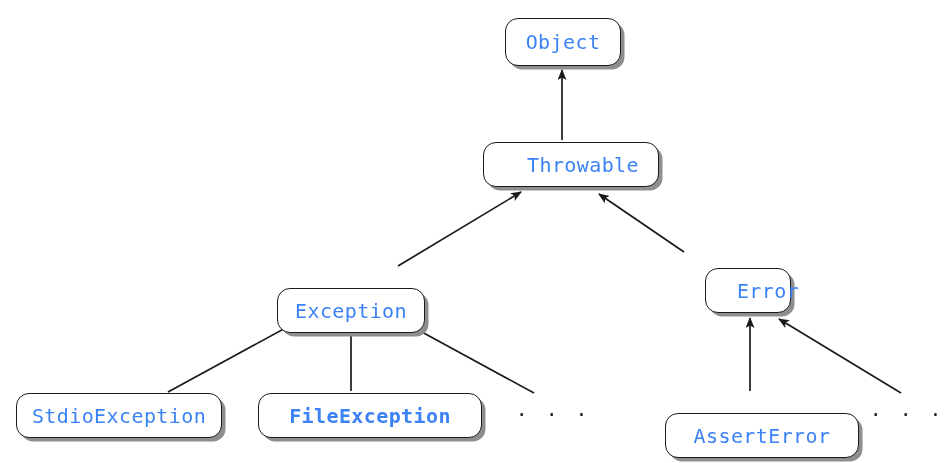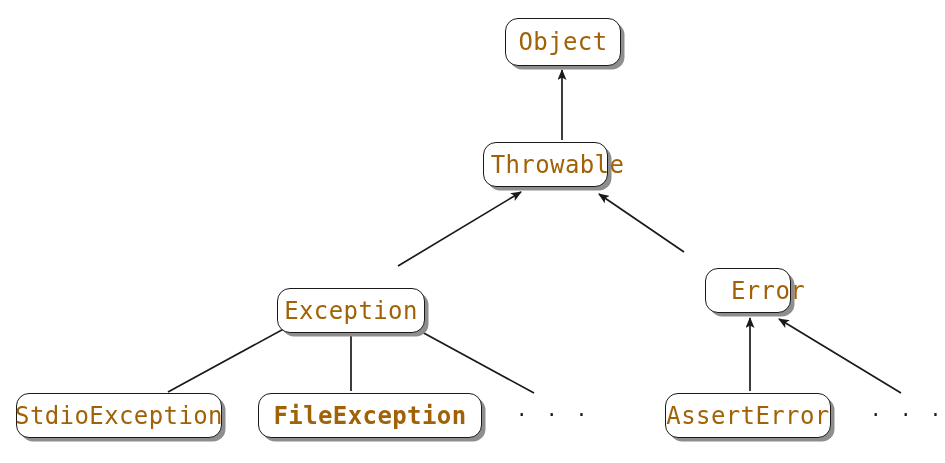--- a/index.html
+++ b/index.html
@@ -37,23 +37,23 @@
     border: 1.6px solid #1a1a1a;
     border-radius: 13px;
     background: #ffffff;
     box-shadow: 4px 4px 0 -0.5px #8e8e8e;
     display: flex;
     align-items: center;
     justify-content: center;
   }
   .node-label {
     font-family: "DejaVu Sans Mono", monospace;
-    font-size: 24px;
+    font-size: 20px;
     letter-spacing: 0.4px;
-    color: #a16207;
+    color: #3b82f6;
     white-space: nowrap;
     line-height: 1;
   }
   .ellipsis {
     position: absolute;
     font-family: "DejaVu Sans Mono", monospace;
     font-size: 19px;
     letter-spacing: 3.5px;
     color: #1a1a1a;
     line-height: 1;
@@ -88,41 +88,41 @@
 
     <line x1="901" y1="393" x2="779" y2="319" stroke="#1a1a1a" stroke-width="1.7" marker-end="url(#arrowhead)"></line>
   </svg>
 
   <div id="node-layer">
 
     <div class="node" style="left:505px; top:18px; width:116px; height:48px;">
       <span class="node-label">Object</span>
     </div>
 
-    <div class="node" style="left:483px; top:142px; width:125px; height:45px;padding-left:24px;">
+    <div class="node" style="left:483px; top:142px; width:176px; height:45px;padding-left:24px;">
       <span class="node-label">Throwable</span>
     </div>
 
     <div class="node" style="left:277px; top:268px; width:148px; height:45px;margin-top:20px;">
       <span class="node-label">Exception</span>
     </div>
 
     <div class="node" style="left:705px; top:268px; width:86px; height:45px;padding-left:40px;">
       <span class="node-label">Error</span>
     </div>
 
     <div class="node" style="left:16px; top:393px; width:206px; height:45px;">
       <span class="node-label">StdioException</span>
     </div>
 
     <div class="node" style="left:258px; top:393px; width:224px; height:45px;font-weight:bold;">
       <span class="node-label">FileException</span>
     </div>
 
-    <div class="node" style="left:665px; top:393px; width:166px; height:45px;justify-content:center;">
+    <div class="node" style="left:665px; top:413px; width:194px; height:45px;justify-content:center;">
       <span class="node-label">AssertError</span>
     </div>
 
     <div class="ellipsis" style="left:516px; top:405px;">· · ·</div>
 
     <div class="ellipsis" style="left:870px; top:405px;">· · ·</div>
 
   </div>
 </div>
 

